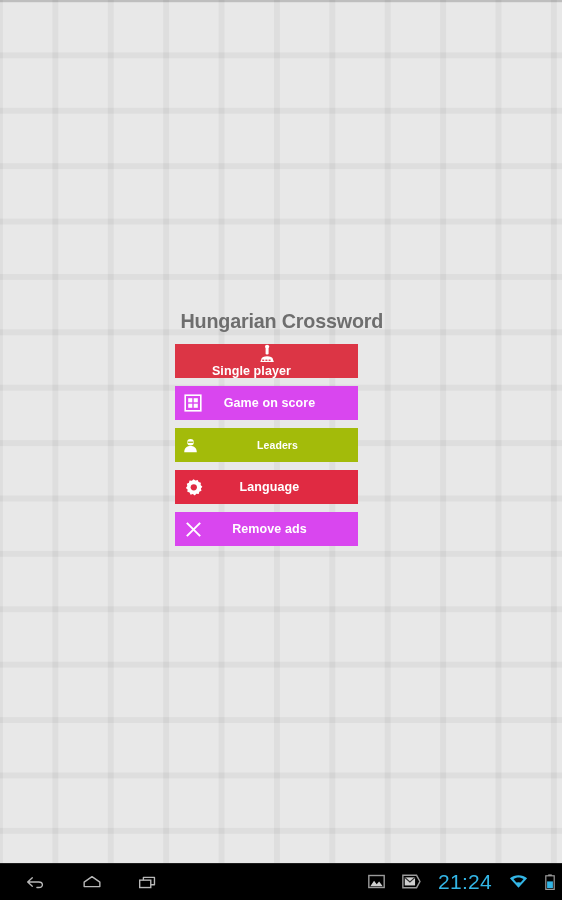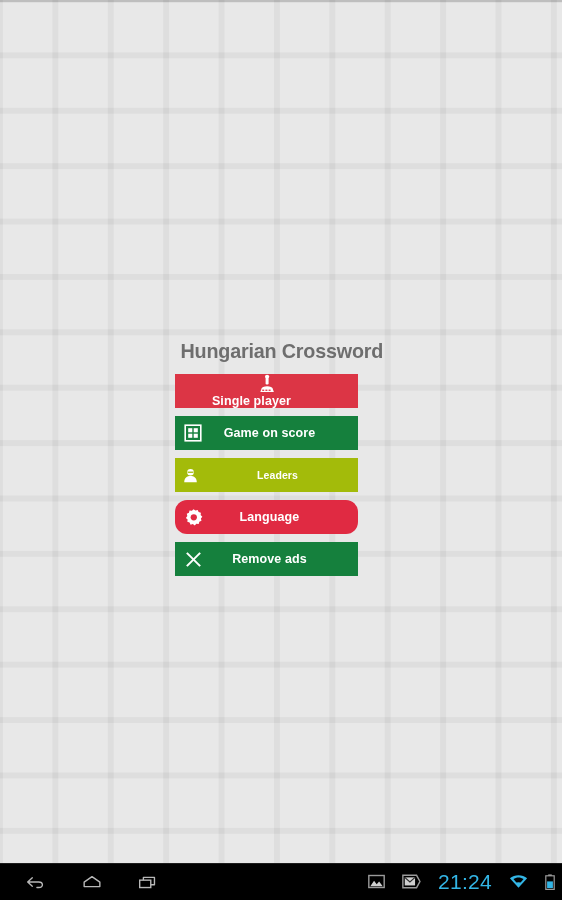--- a/index.html
+++ b/index.html
@@ -41,21 +41,20 @@
     width: 562px; height: 2px;
     background: rgba(0,0,0,0.14);
   }
 
   
   #menu {
     position: absolute;
     left: 175px;
     top: 307px;
     width: 183px;
-    margin-top: 30px;
   }
 
   #game-title {
     font-size: 21px;
     font-weight: bold;
     color: #6e6e6e;
     text-align: center;
     letter-spacing: -0.2px;
     line-height: 27px;
     margin-bottom: 10px;
@@ -86,22 +85,22 @@
     flex: 1;
     text-align: center;
     color: #ffffff;
     font-size: 12.5px;
     font-weight: bold;
     letter-spacing: 0.1px;
     padding-right: 30px;
     white-space: nowrap;
   }
   .btn-red   { background: #dc3545; flex-direction: column; }
-  .btn-red2  { background: #e02a42; border-radius: 12px; }
-  .btn-blue  { background: #15803d; }
+  .btn-red2  { background: #e02a42; }
+  .btn-blue  { background: #d946ef; }
   .btn-green { background: #a3bb0a; }
 
   
   .btn-row {
     display: flex;
     gap: 20px;
     margin-bottom: 8px;
   }
   .btn-half {
     flex: 1;

